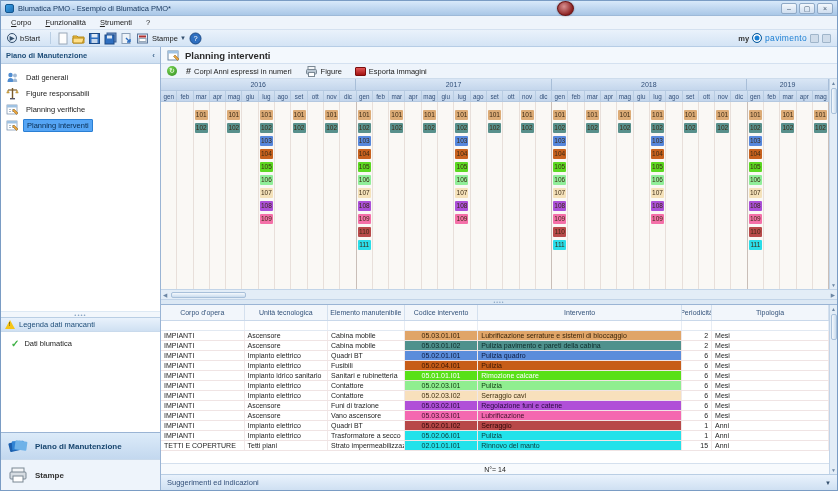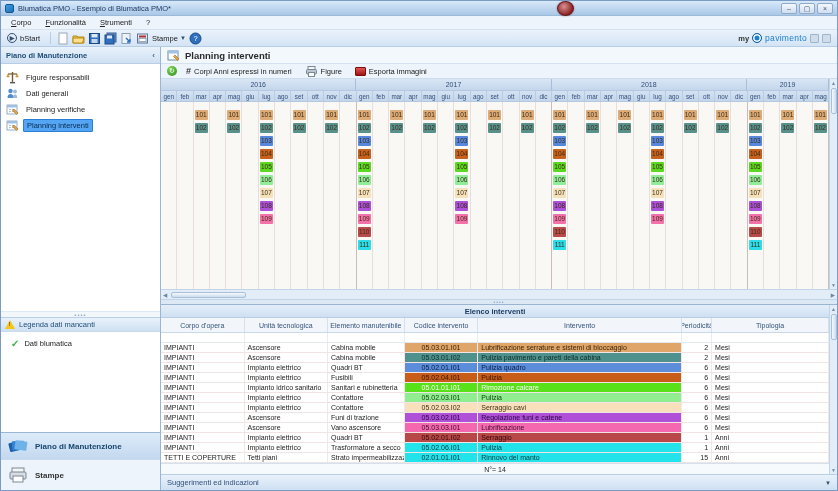--- a/index.html
+++ b/index.html
@@ -215,35 +215,35 @@
 <div class="app-body">
 
   <div class="sidebar">
     <div class="sb-header">
       <span>Piano di Manutenzione</span>
       <span class="sb-collapse">‹</span>
     </div>
     <div class="sb-items">
         <div class="sb-item">
           <span class="icon12"><svg viewBox="0 0 13 13">
+              <circle cx="4.5" cy="4" r="2.2" fill="#4f8cd0"></circle>
+              <path d="M1.5 11 q0 -4 3 -4 t3 4z" fill="#4f8cd0"></path>
+              <circle cx="9" cy="4.5" r="1.9" fill="#9fb8d4"></circle>
+              <path d="M6.8 11 q0 -3.4 2.2 -3.4 t2.2 3.4z" fill="#9fb8d4"></path>
+            </svg></span>
+          <span class="lbl">Dati generali</span>
+        </div>
+        <div class="sb-item">
+          <span class="icon12"><svg viewBox="0 0 13 13">
               <rect x="5.8" y="1" width="1.4" height="10" fill="#7a5a2a"></rect>
               <path d="M2 3 h9" stroke="#7a5a2a" stroke-width="1.2"></path>
               <path d="M2 3 l-1.3 3 h2.6z M11 3 l-1.3 3 h2.6z" fill="#e8b24a" stroke="#8a6a1a" stroke-width=".4"></path>
               <rect x="4" y="11" width="5" height="1.4" fill="#556"></rect>
             </svg></span>
           <span class="lbl">Figure responsabili</span>
-        </div>
-        <div class="sb-item">
-          <span class="icon12"><svg viewBox="0 0 13 13">
-              <circle cx="4.5" cy="4" r="2.2" fill="#4f8cd0"></circle>
-              <path d="M1.5 11 q0 -4 3 -4 t3 4z" fill="#4f8cd0"></path>
-              <circle cx="9" cy="4.5" r="1.9" fill="#9fb8d4"></circle>
-              <path d="M6.8 11 q0 -3.4 2.2 -3.4 t2.2 3.4z" fill="#9fb8d4"></path>
-            </svg></span>
-          <span class="lbl">Dati generali</span>
         </div>
         <div class="sb-item">
           <span class="icon12"><svg viewBox="0 0 13 13">
               <rect x="1" y="2" width="10" height="9" fill="#fff" stroke="#6d87a5" stroke-width=".7"></rect>
               <rect x="1" y="2" width="10" height="2.5" fill="#9fc2e2"></rect>
               <path d="M3 6.5 h2 M6 6.5 h2 M3 8.5 h2 M6 8.5 h2" stroke="#9ab" stroke-width=".8"></path>
               <path d="M8 6 l4 4 -1.5 1.5 -4 -4z" fill="#e8a33d" stroke="#8a5e12" stroke-width=".5"></path>
             </svg></span>
           <span class="lbl">Planning verifiche</span>
         </div>
@@ -530,21 +530,20 @@
       <span class="arr">◀</span>
       <span class="hthumb"></span>
       <span style="flex:1"></span>
       <span class="arr">▶</span>
     </div>
 
     <div class="splitter2">••••</div>
 
     <div class="table-area">
       <div class="table-inner">
-        <div class="t-title">Elenco interventi</div>
         <div class="t-headrow">
             <div class="t-h col0">Corpo d'opera</div>
             <div class="t-h col1">Unità tecnologica</div>
             <div class="t-h col2">Elemento manutenibile</div>
             <div class="t-h col3">Codice intervento</div>
             <div class="t-h col4">Intervento</div>
             <div class="t-h col5">Periodicità</div>
             <div class="t-h col6">Tipologia</div>
           </div>
         <div class="t-filter">

